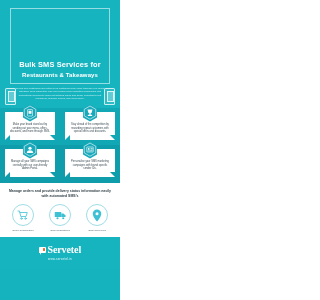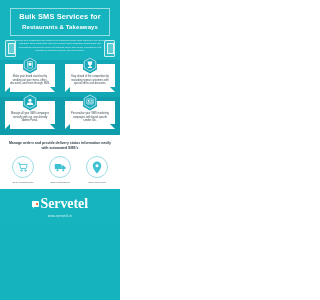--- a/index.html
+++ b/index.html
@@ -33,20 +33,21 @@
     border: 1px solid rgba(255,255,255,0.55);
     margin: 2px 6px 0 6px;
     padding: 4px 2px 4px 2px;
   }
   .title-line1 {
     color: #ffffff;
     font-size: 7.4px;
     font-weight: bold;
     line-height: 8.6px;
     letter-spacing: 0.15px;
+    margin-top: 48px;
   }
   .title-line2 {
     color: #ffffff;
     font-size: 6px;
     font-weight: bold;
     line-height: 8px;
     margin-top: 1px;
     letter-spacing: 0.1px;
   }
   .intro-wrap {
@@ -217,21 +218,21 @@
   .logo-mark:before {
     content: "";
     position: absolute;
     right: 0.8px; top: 1.2px;
     width: 2.6px; height: 2.6px;
     background: #f26a2e;
     border-radius: 0.5px;
   }
   .logo-text {
     color: #ffffff;
-    font-size: 14px;
+    font-size: 10px;
     font-weight: bold;
     letter-spacing: -0.1px;
     font-family: "Liberation Serif", serif;
   }
   .logo-url {
     color: #e3f6f8;
     font-size: 3px;
     margin-top: 1.5px;
     letter-spacing: 0.2px;
   }

